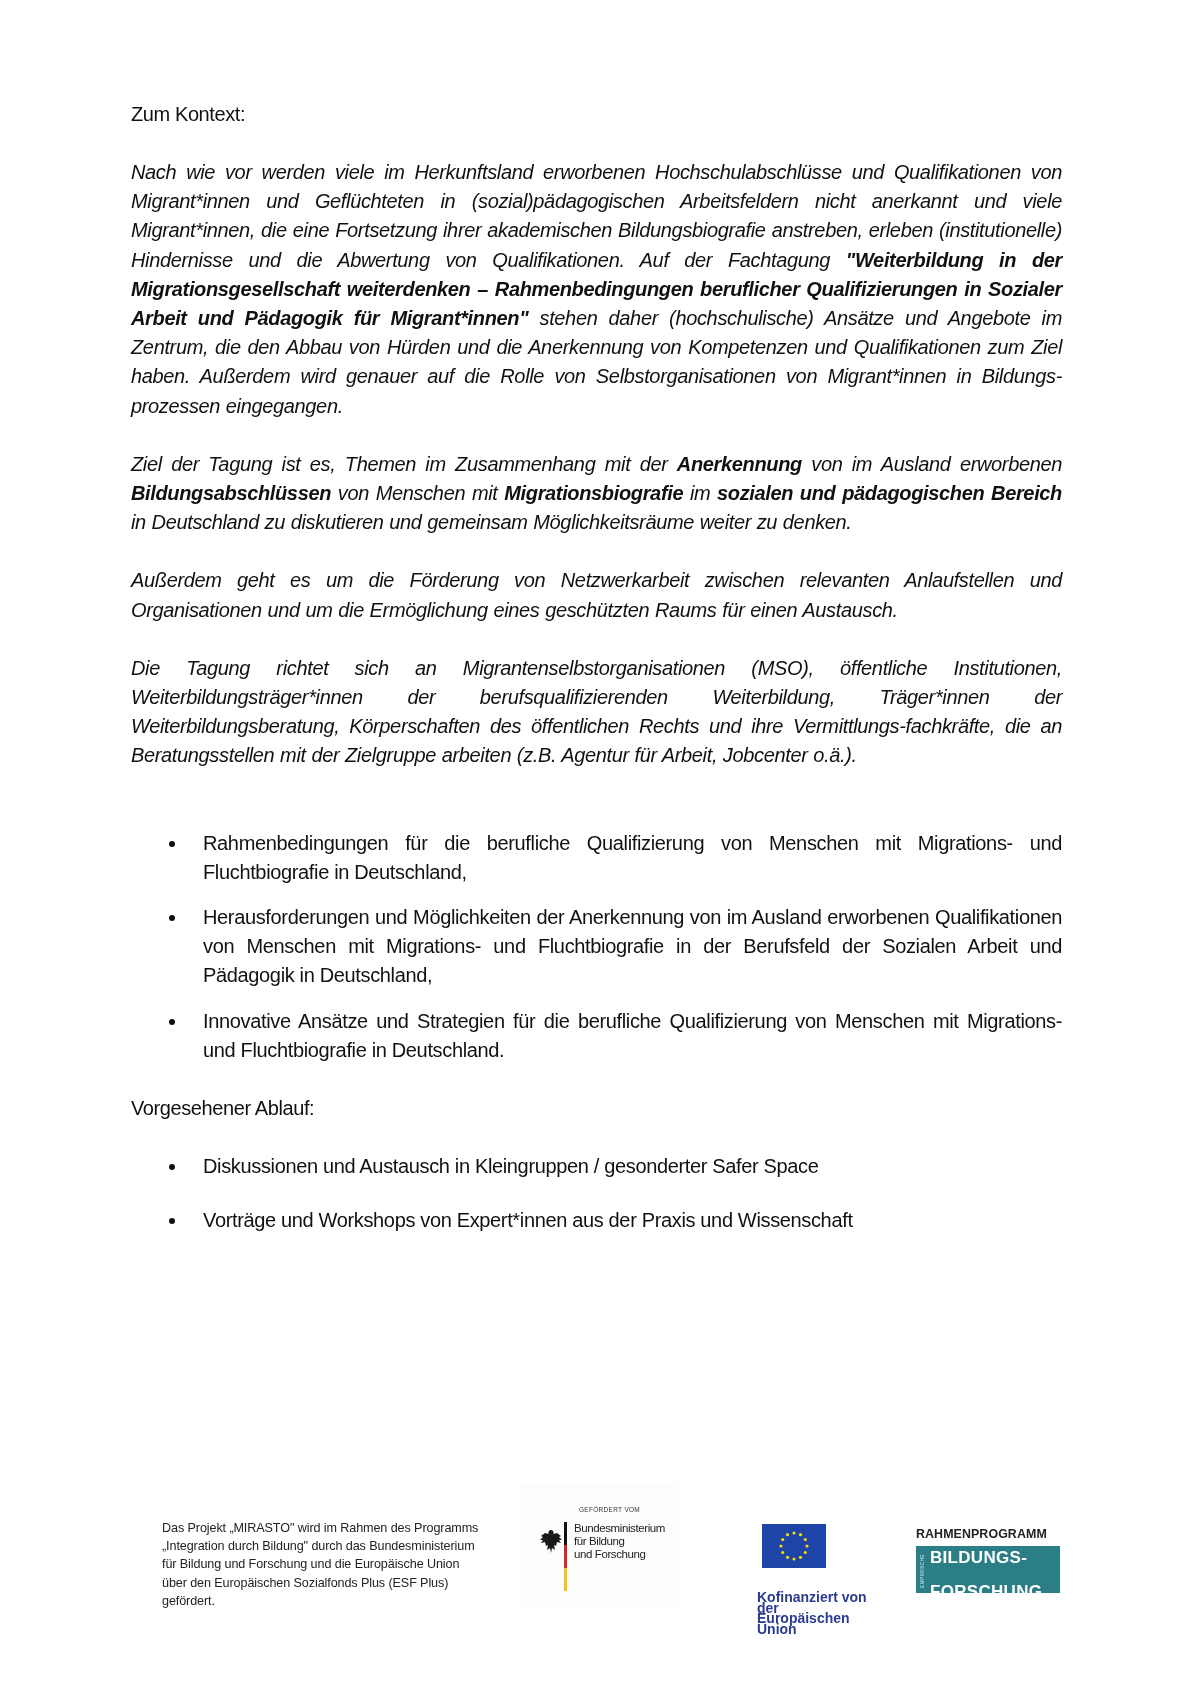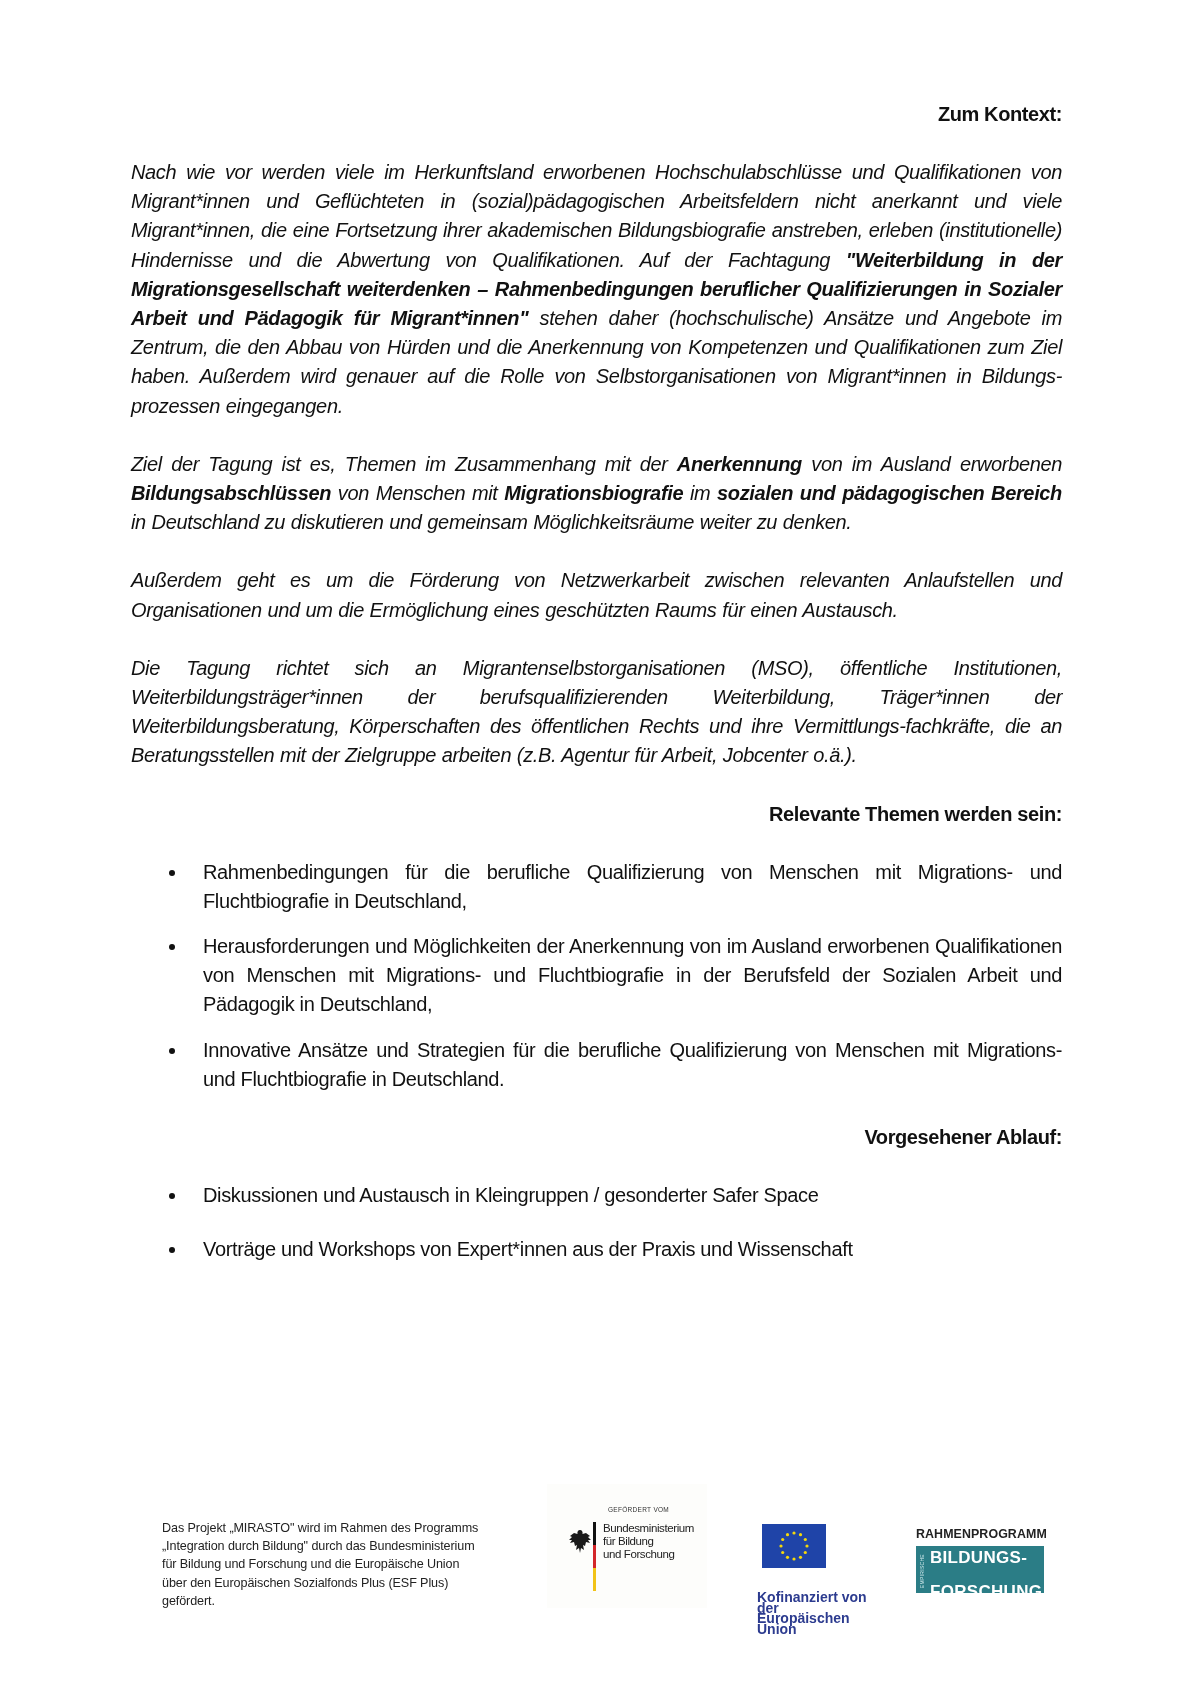--- a/index.html
+++ b/index.html
@@ -1,43 +1,43 @@
 <!DOCTYPE html>
 <html><head>
 <meta charset="utf-8">
 <style>
   html, body { margin: 0; padding: 0; background: #ffffff; }
   body { width: 1190px; height: 1683px; position: relative; overflow: hidden;
          font-family: "Liberation Sans", "DejaVu Sans", sans-serif; color: #111111; }
   .page { position: absolute; left: 131px; top: 100px; width: 931px; }
   .p { font-size: 20px; line-height: 29.2px; text-align: justify; margin: 0; letter-spacing: -0.35px; word-spacing: 0.5px; font-style: italic; }
-  .h { font-size: 20px; line-height: 29px; font-weight: bold; margin: 0; letter-spacing: -0.4px; text-align: right; }
+  .h { font-size: 20px; line-height: 29px; font-weight: normal; margin: 0; letter-spacing: -0.4px; }
   b { font-weight: bold; }
   .gap-h { height: 29px; }
   .gap { height: 29px; }
   ul.bl { list-style: none; margin: 0; padding: 0; }
   ul.bl li { position: relative; padding-left: 72px; font-size: 20px; line-height: 29.2px; text-align: justify; letter-spacing: -0.35px; }
   ul.bl li .dot { position: absolute; left: 38px; top: 12px; width: 6px; height: 6px; border-radius: 50%; background: #111; }
   ul.bl li + li { margin-top: 16px; }
   ul.bl.ablauf li + li { margin-top: 25px; }
 
   
   .footer-text { position: absolute; left: 162px; top: 1519px; width: 320px; font-size: 12.6px; line-height: 18.2px; color: #222; letter-spacing: -0.1px; }
-  .bmbf { position: absolute; left: 547px; top: 1484px; width: 160px; height: 124px; background: #fdfdfb; }
+  .bmbf { position: absolute; left: 518px; top: 1484px; width: 160px; height: 124px; background: #fdfdfb; }
   .bmbf .gef { position: absolute; left: 61px; top: 22px; font-size: 6.5px; letter-spacing: 0.3px; color: #333; }
   .bmbf .eagle { position: absolute; left: 22px; top: 45px; width: 22px; height: 26px; }
   .bmbf .flagbar { position: absolute; left: 46px; top: 38px; width: 3px; height: 69px; }
   .bmbf .flagbar div { height: 23px; }
   .bmbf .name { position: absolute; left: 56px; top: 38px; font-size: 11.5px; line-height: 13px; color: #222; letter-spacing: -0.4px; }
   .eu { position: absolute; left: 757px; top: 1524px; width: 110px; }
   .eu .flag { width: 64px; height: 44px; background: #1f44a8; margin-left: 5px; position: relative; }
   .eu .cap { font-size: 14px; line-height: 10.5px; font-weight: bold; color: #2c3b8f; margin-top: 24px; }
   .bf { position: absolute; left: 897px; top: 1527px; width: 132px; padding-left: 19px; }
   .bf .top { font-size: 12.4px; font-weight: bold; color: #222; letter-spacing: 0.1px; }
-  .bf .box { margin-top: 5px; width: 128px; height: 47px; background: #2b7d86; position: relative; }
+  .bf .box { margin-top: 5px; width: 144px; height: 47px; background: #2b7d86; position: relative; }
   .bf .box .side { position: absolute; left: 3px; top: 8px; writing-mode: vertical-rl; transform: rotate(180deg); font-size: 5px; color: #d7eef0; letter-spacing: 0.3px; }
   .bf .box .l1, .bf .box .l2 { position: absolute; left: 14px; font-size: 17px; font-weight: bold; color: #ffffff; letter-spacing: 0.3px; }
   .bf .box .l1 { top: 2px; } .bf .box .l2 { top: 36px; }
 </style>
 </head>
 <body>
 
 <div class="page">
   <p class="h">Zum Kontext:</p>
   <div class="gap-h"></div>
@@ -52,21 +52,20 @@
     <span>Ziel der Tagung ist es, Themen im Zusammenhang mit der </span><b>Anerkennung</b><span> von im Ausland erworbenen </span><b>Bildungsabschlüssen</b><span> von Menschen mit </span><b>Migrationsbiografie</b><span> im </span><b>sozialen und pädagogischen Bereich</b><span> in Deutschland zu diskutieren und gemeinsam Möglichkeitsräume weiter zu denken.</span>
   </p>
   <div class="gap"></div>
 
   <p class="p">Außerdem geht es um die Förderung von Netzwerkarbeit zwischen relevanten Anlaufstellen und Organisationen und um die Ermöglichung eines geschützten Raums für einen Austausch.</p>
   <div class="gap"></div>
 
   <p class="p">Die Tagung richtet sich an Migrantenselbstorganisationen (MSO), öffentliche Institutionen, Weiterbildungsträger*innen der berufsqualifizierenden Weiterbildung, Träger*innen der Weiterbildungsberatung, Körperschaften des öffentlichen Rechts und ihre Vermittlungs-fachkräfte, die an Beratungsstellen mit der Zielgruppe arbeiten (z.B. Agentur für Arbeit, Jobcenter o.ä.).</p>
   <div class="gap"></div>
 
-  <p class="h">Relevante Themen werden sein:</p>
   <div class="gap"></div>
 
   <ul class="bl">
     <li><span class="dot"></span><span>Rahmenbedingungen für die berufliche Qualifizierung von Menschen mit Migrations- und Fluchtbiografie in Deutschland,</span></li>
     <li><span class="dot"></span><span>Herausforderungen und Möglichkeiten der Anerkennung von im Ausland erworbenen Qualifikationen von Menschen mit Migrations- und Fluchtbiografie in der Berufsfeld der Sozialen Arbeit und Pädagogik in Deutschland,</span></li>
     <li><span class="dot"></span><span>Innovative Ansätze und Strategien für die berufliche Qualifizierung von Menschen mit Migrations- und Fluchtbiografie in Deutschland.</span></li>
   </ul>
   <div class="gap"></div>
 
   <p class="h">Vorgesehener Ablauf:</p>

